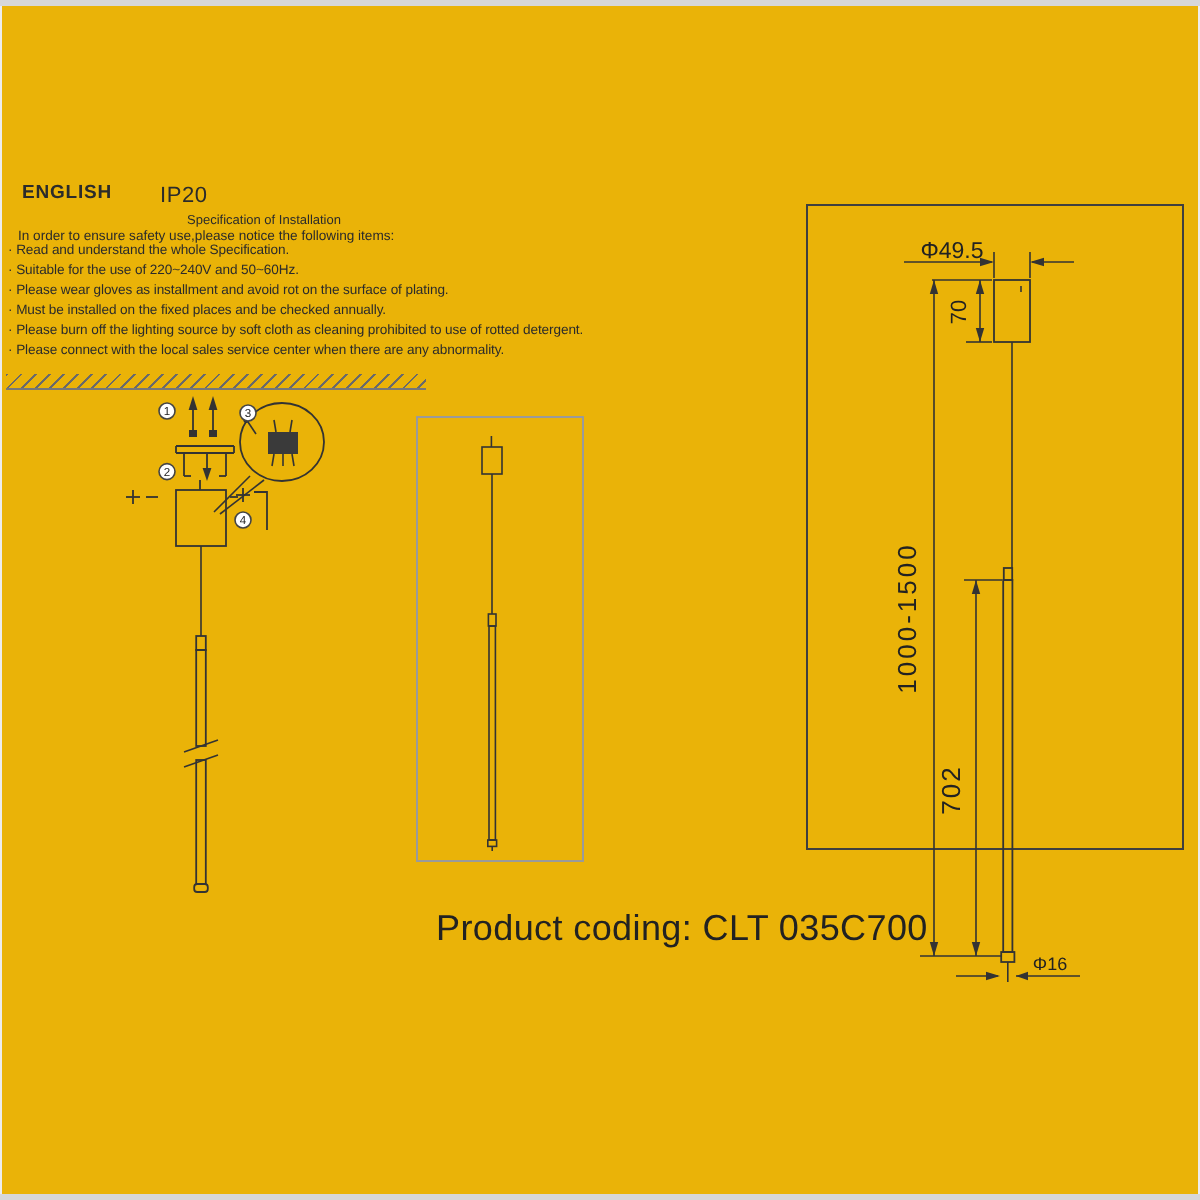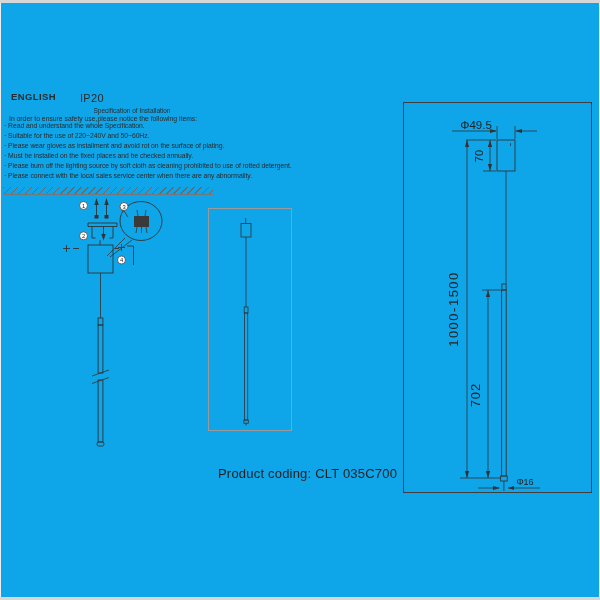--- a/index.html
+++ b/index.html
@@ -1,38 +1,38 @@
 <!DOCTYPE html>
 <html><head>
 <meta charset="utf-8">
 <style>
   html,body{margin:0;padding:0;background:#fff;}
   .page{
-    position:relative;width:600px;height:600px;background:#0ea5e9;overflow:hidden;
+    position:relative;width:600px;height:600px;background:#eab308;overflow:hidden;
     font-family:"Liberation Sans","DejaVu Sans",sans-serif;color:#2b2b2b;
     box-shadow:inset 0 3px 0 #d7d7d7, inset 0 -3px 0 #d7d7d7, inset 1px 0 0 #ededed, inset -1px 0 0 #ededed;
   }
   .abs{position:absolute;}
   .hdr-lang{left:11px;top:91px;font-size:9.5px;font-weight:bold;letter-spacing:.4px;}
   .hdr-ip{left:64px;top:91.5px;font-size:11px;letter-spacing:.3px;padding-left:16px;}
   .spec-title{left:0;top:107px;width:264px;text-align:center;font-size:6.5px;}
   .spec-intro{left:9px;top:115px;font-size:6.8px;}
   .spec-list{left:4px;top:120.5px;width:345px;font-size:6.8px;line-height:10px;letter-spacing:-.05px;}
   .spec-list .bullet::before{content:"· ";}
   .hatch{
     left:3px;top:187px;width:210px;height:7px;
     background:repeating-linear-gradient(135deg,#6a6a6a 0 1px,transparent 1px 5px);
     border-bottom:1px solid #777;
   }
   .left-diagram{left:0;top:180px;}
   .mid-box{left:208px;top:208px;width:84px;height:223px;border:1px solid #9a9a9a;box-sizing:border-box;}
   .mid-box svg{display:block;}
   .parts{left:7px;top:450px;font-size:9px;line-height:13.4px;letter-spacing:.1px;}
-  .product{left:218px;top:466px;font-size:13px;letter-spacing:.2px;color:#222;}
-  .right-box{left:403px;top:102px;width:189px;height:391px;border:1.5px solid #3f3f3f;box-sizing:border-box;}
+  .product{left:218px;top:454px;font-size:18px;letter-spacing:.2px;color:#222;}
+  .right-box{left:403px;top:102px;width:189px;height:323px;border:1.5px solid #3f3f3f;box-sizing:border-box;}
   svg text{font-family:"Liberation Sans","DejaVu Sans",sans-serif;fill:#222;}
   svg .ln{stroke:#333;stroke-width:0.9;fill:none;}
   svg .thin{stroke:#333;stroke-width:0.8;fill:none;}
   svg .fill{fill:#333;stroke:none;}
   svg .callout-circle{fill:#fff;stroke:#444;stroke-width:0.8;}
   svg .callout-num{font-size:5.8px;text-anchor:middle;}
   svg .dim{font-size:11.5px;}
 </style>
 </head>
 <body>

